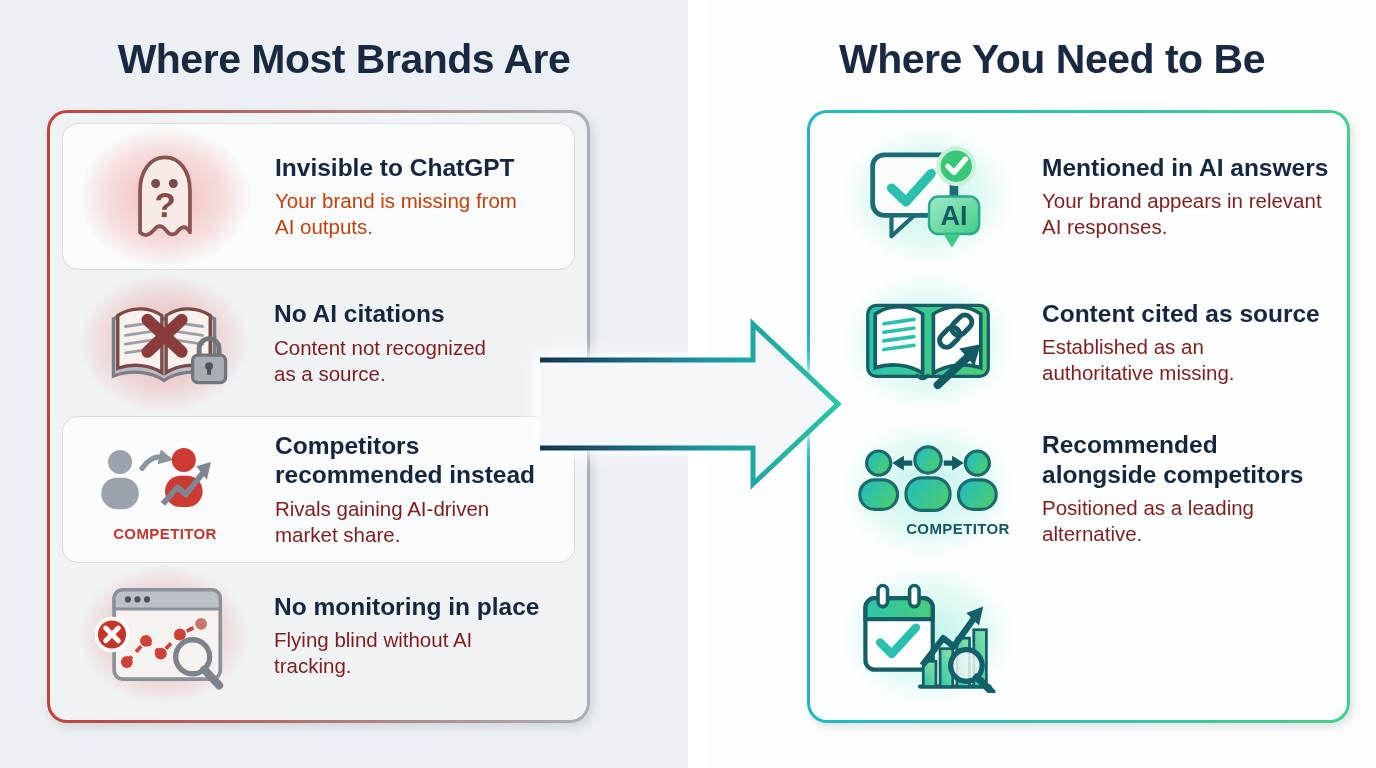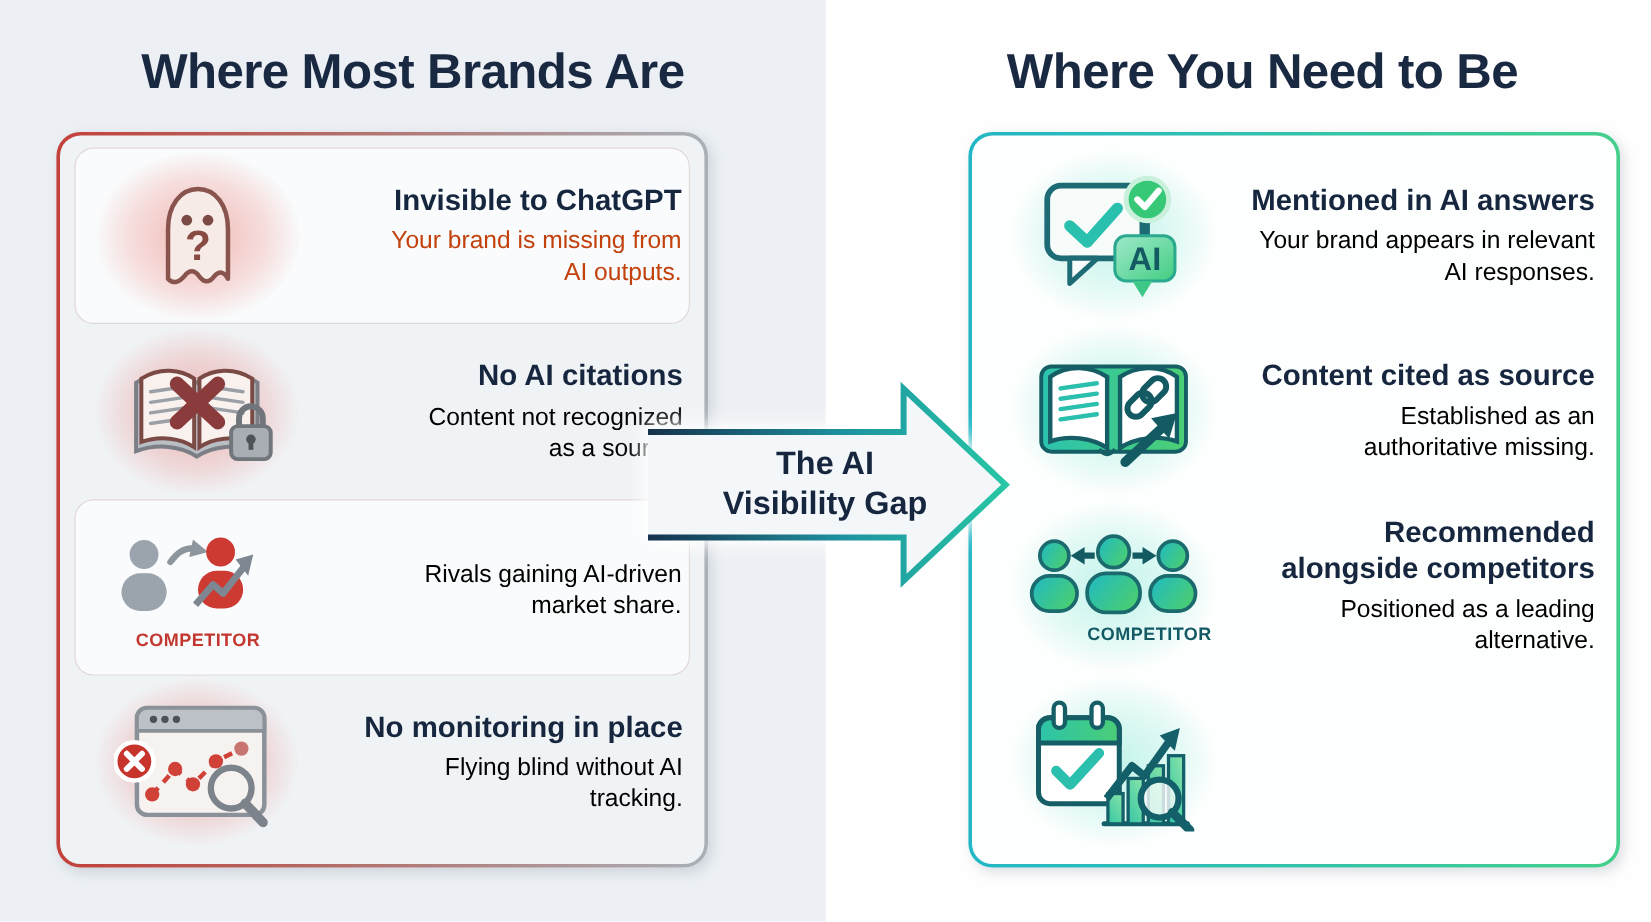--- a/index.html
+++ b/index.html
@@ -24,23 +24,23 @@
   .icon-cell{width:192px;min-width:192px;display:flex;flex-direction:column;align-items:center;
     justify-content:center;position:relative;}
   .panel-right .icon-cell{width:200px;min-width:200px;align-items:center;}
   .icon-cell::before{content:"";position:absolute;width:170px;height:140px;border-radius:50%;z-index:0;}
   .glow-red::before{background:radial-gradient(ellipse at center,rgba(228,72,60,0.38) 0%,rgba(228,72,60,0.16) 48%,rgba(228,72,60,0) 72%);}
   .glow-mint::before{background:radial-gradient(ellipse at center,rgba(78,223,196,0.34) 0%,rgba(78,223,196,0.14) 48%,rgba(78,223,196,0) 72%);}
   .icon-cell svg{position:relative;z-index:1;}
   .badge{position:relative;z-index:1;font-size:15px;font-weight:bold;letter-spacing:0.4px;margin-top:-4px;}
   .badge-red{color:#c2372f;}
   .badge-teal{color:#135a64;margin-left:60px;}
-  .text-cell{flex:1;min-width:0;text-align:right;}
+  .text-cell{flex:1;min-width:0;}
   .item-title{font-size:24.5px;font-weight:bold;color:#16263e;line-height:1.2;white-space:pre-line;}
-  .item-desc{font-size:20.5px;color:#000000;line-height:1.26;white-space:pre-line;margin-top:6px;}
+  .item-desc{font-size:20.5px;color:#7f1d1d;line-height:1.26;white-space:pre-line;margin-top:6px;}
   .desc-red{color:#c2410c;}
   
   .gap-arrow{position:absolute;left:520px;top:300px;width:340px;height:210px;z-index:5;
     filter:drop-shadow(0 0 6px rgba(255,255,255,0.95)) drop-shadow(0 0 10px rgba(255,255,255,0.8));}
   .gap-label{position:absolute;left:555px;top:370px;width:265px;z-index:6;text-align:center;
     font-size:27px;font-weight:bold;color:#16263e;line-height:1.22;}
 </style>
 </head>
 <body>
 
@@ -108,20 +108,22 @@
               <path d="M48,30 Q58,16 70,20" fill="none" stroke="#8d959d" stroke-width="5" stroke-linecap="round"></path>
               <polygon points="66,12 78,22 63,26" fill="#8d959d"></polygon>
               <circle cx="88" cy="22" r="11.5" fill="#cc3a32"></circle>
               <rect x="70" y="37" width="36" height="30" rx="15" fill="#cc3a32"></rect>
               <path d="M68,64 L82,48 L90,55 L108,32" fill="none" stroke="#7e8791" stroke-width="5.5" stroke-linejoin="round"></path>
               <polygon points="100,28 114,24 110,41" fill="#7e8791"></polygon>
             </svg>
             <div class="badge badge-red">COMPETITOR</div>
           </div>
           <div class="text-cell">
+            <div class="item-title">Competitors
+recommended instead</div>
             <div class="item-desc">Rivals gaining AI-driven
 market share.</div>
           </div>
         </div>
 
         <div class="row">
           <div class="icon-cell glow-red">
             <svg width="138" height="112" viewBox="0 0 130 105">
               <rect x="18" y="10" width="100" height="84" rx="8" fill="#f6f2f0" stroke="#8b9198" stroke-width="3.5"></rect>
               <path d="M18,18 a8,8 0 0 1 8,-8 L110,10 a8,8 0 0 1 8,8 L118,28 L18,28 Z" fill="#bcc1c7" stroke="#8b9198" stroke-width="3"></path>
@@ -291,18 +293,14 @@
   <svg class="gap-arrow" viewBox="0 0 340 210">
     <defs>
       <linearGradient id="arrowGrad" x1="0" y1="0" x2="1" y2="0">
         <stop offset="0" stop-color="#16324c"></stop>
         <stop offset="0.55" stop-color="#1e93a0"></stop>
         <stop offset="1" stop-color="#27c6a5"></stop>
       </linearGradient>
     </defs>
     <path d="M20,60 L233,60 L233,24 L318,104 L233,184 L233,148 L20,148" fill="#f4f7fa" stroke="url(#arrowGrad)" stroke-width="5" stroke-linejoin="miter"></path>
   </svg>
-  <div class="gap-label">
-    <div>The AI</div>
-    <div>Visibility Gap</div>
-  </div>
 
 </div>
 
 </body></html>

